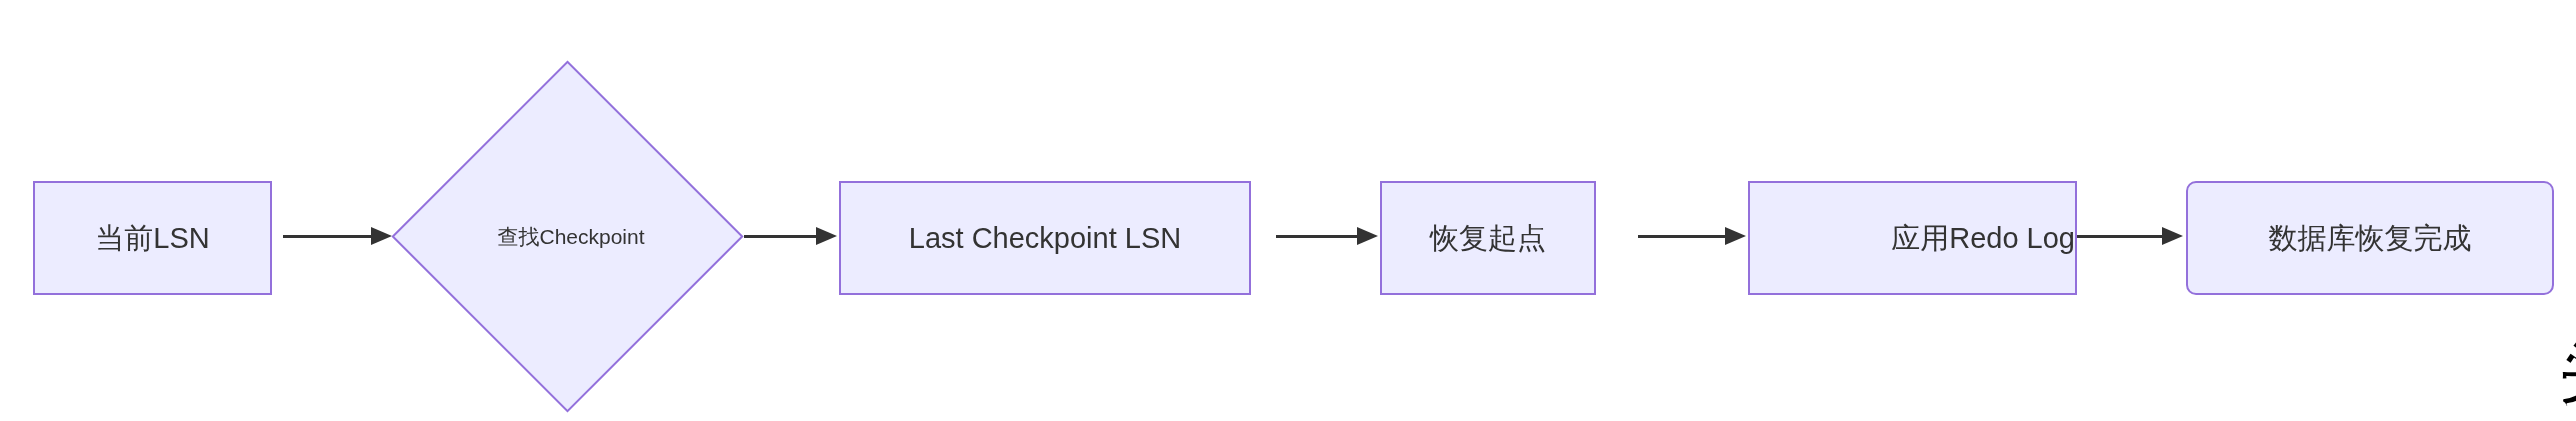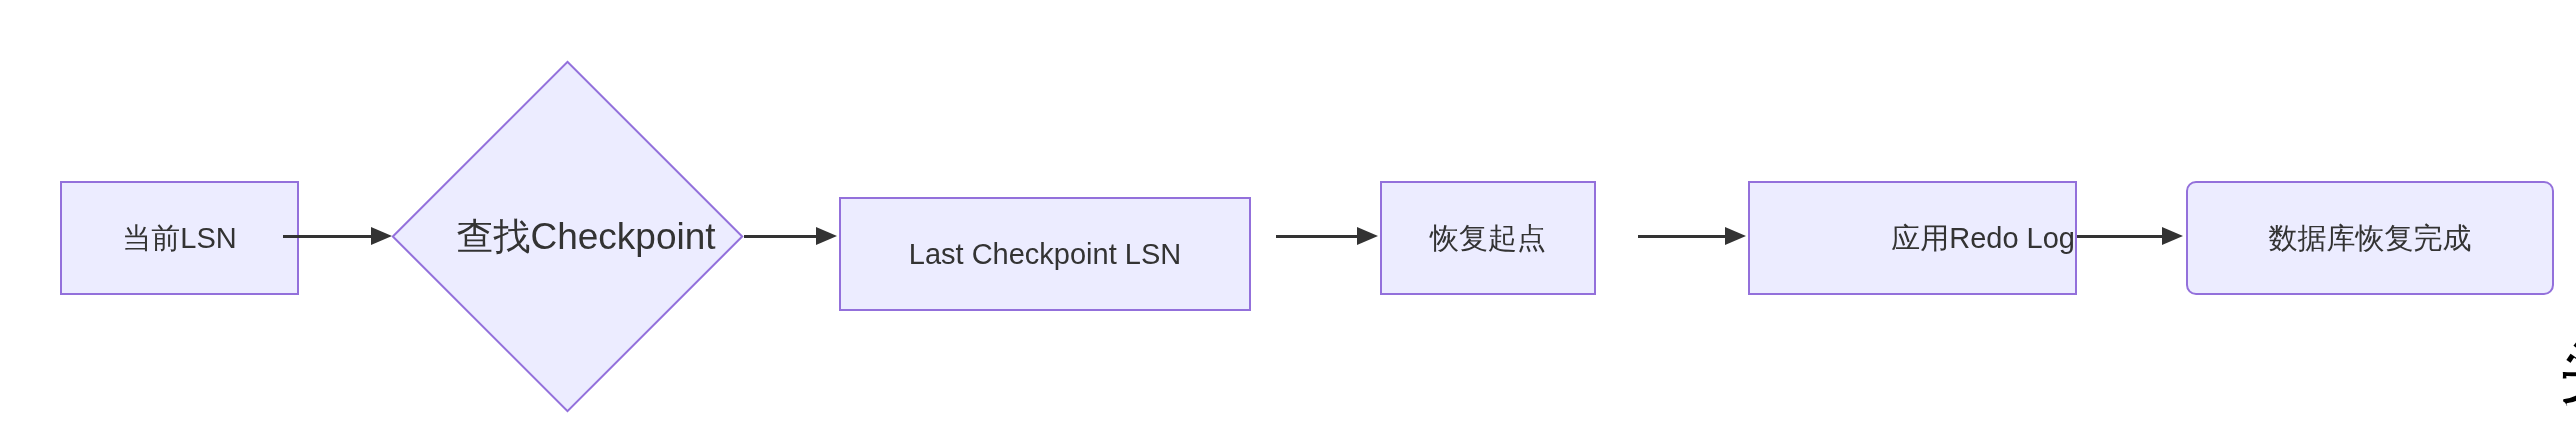--- a/index.html
+++ b/index.html
@@ -32,48 +32,48 @@
     background: var(--node-fill);
     border: 2.1px solid var(--node-border);
     display: flex;
     align-items: center;
     justify-content: center;
     color: var(--node-text);
     font-size: 29px;
     line-height: 1.2;
     white-space: nowrap;
   }
-  .rect-1 { left: 60px;   width: 239px; }
-  .rect-2 { left: 839px; width: 412px; margin-top: 16px; }
+  .rect-1 { left: 33px;   width: 239px; }
+  .rect-2 { left: 839px; width: 412px; }
   .rect-3 { left: 1380px; width: 216px; }
   .rect-4 { left: 1748px; width: 329px; justify-content: flex-end; }
   .rect-5 { left: 2186px; width: 368px; border-radius: 10px; }
 
   .diamond-shape {
     position: absolute;
     left: 443px;
     top: 112px;
     width: 249px;
     height: 249px;
     box-sizing: border-box;
     background: var(--node-fill);
     border: 2.1px solid var(--node-border);
     transform: rotate(45deg);
   }
   .diamond-label {
     position: absolute;
-    left: 411px;
+    left: 396px;
     top: 209px;
     width: 350px;
     height: 56px;
     display: flex;
     align-items: center;
     justify-content: center;
     color: var(--node-text);
-    font-size: 37px;
+    font-size: 21px;
     white-space: nowrap;
   }
   
   .edge {
     position: absolute;
     top: 235px;
     height: 2.8px;
     background: var(--edge);
   }
   .edge-1 { left: 283px;  width: 88px; }

